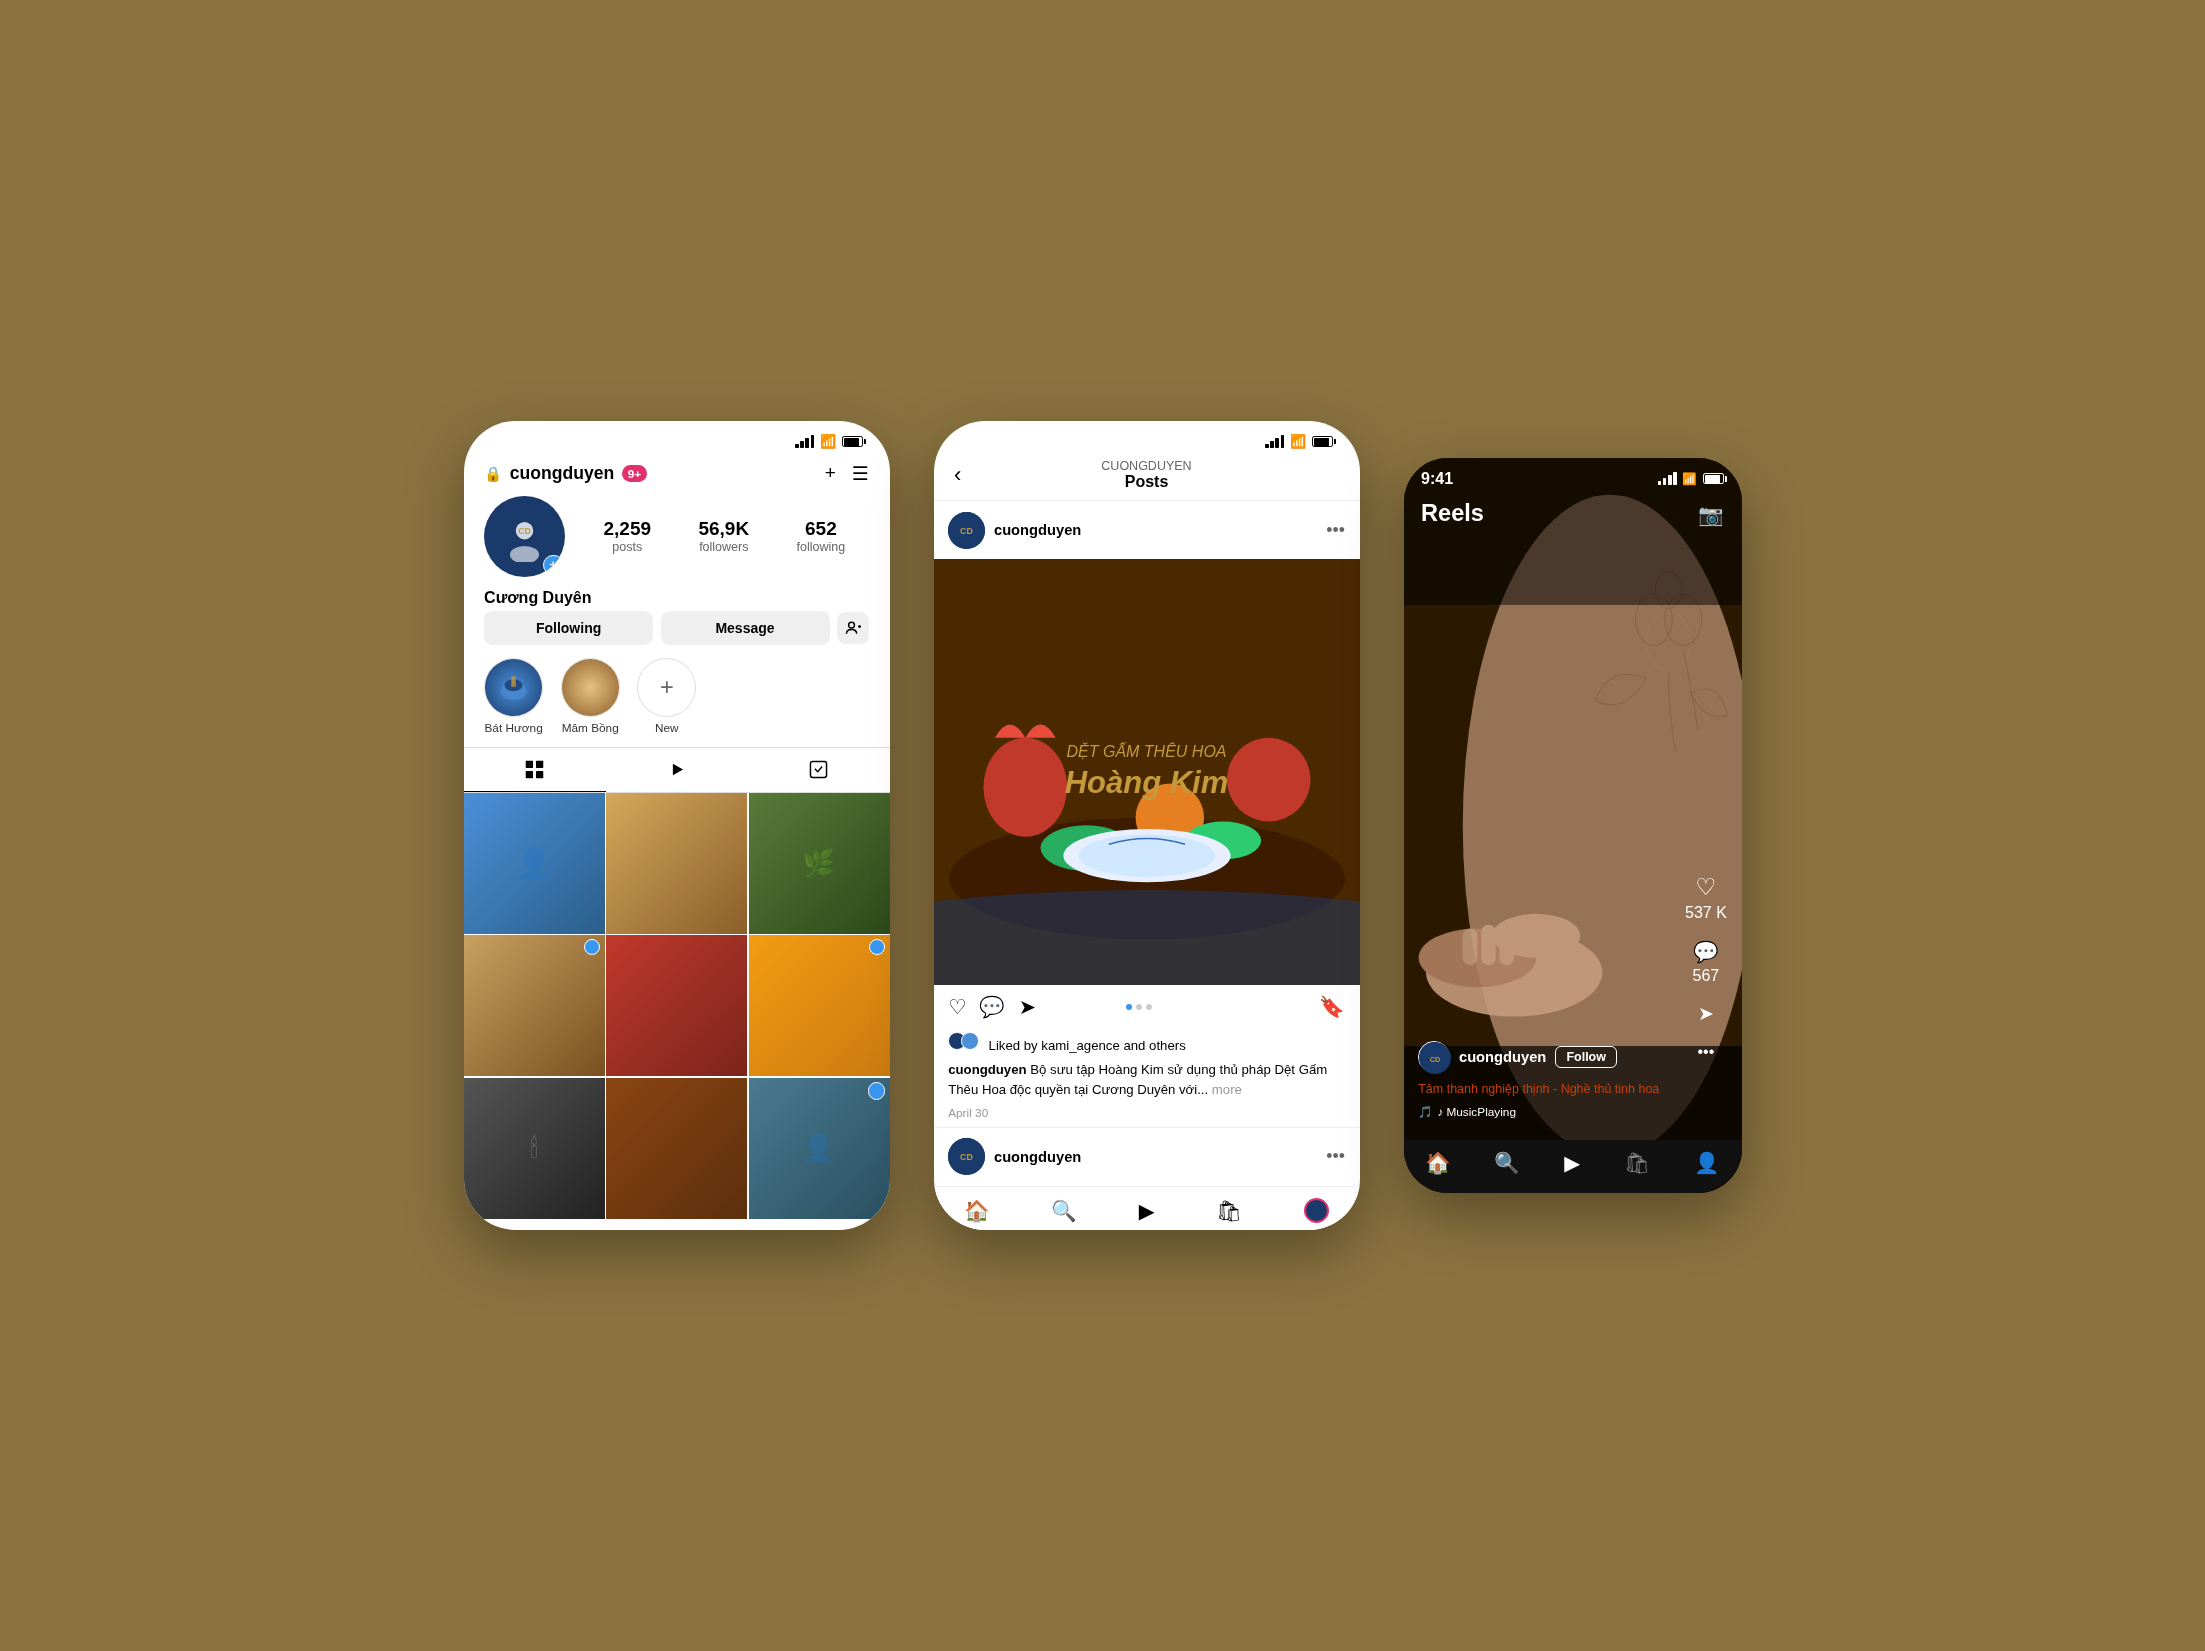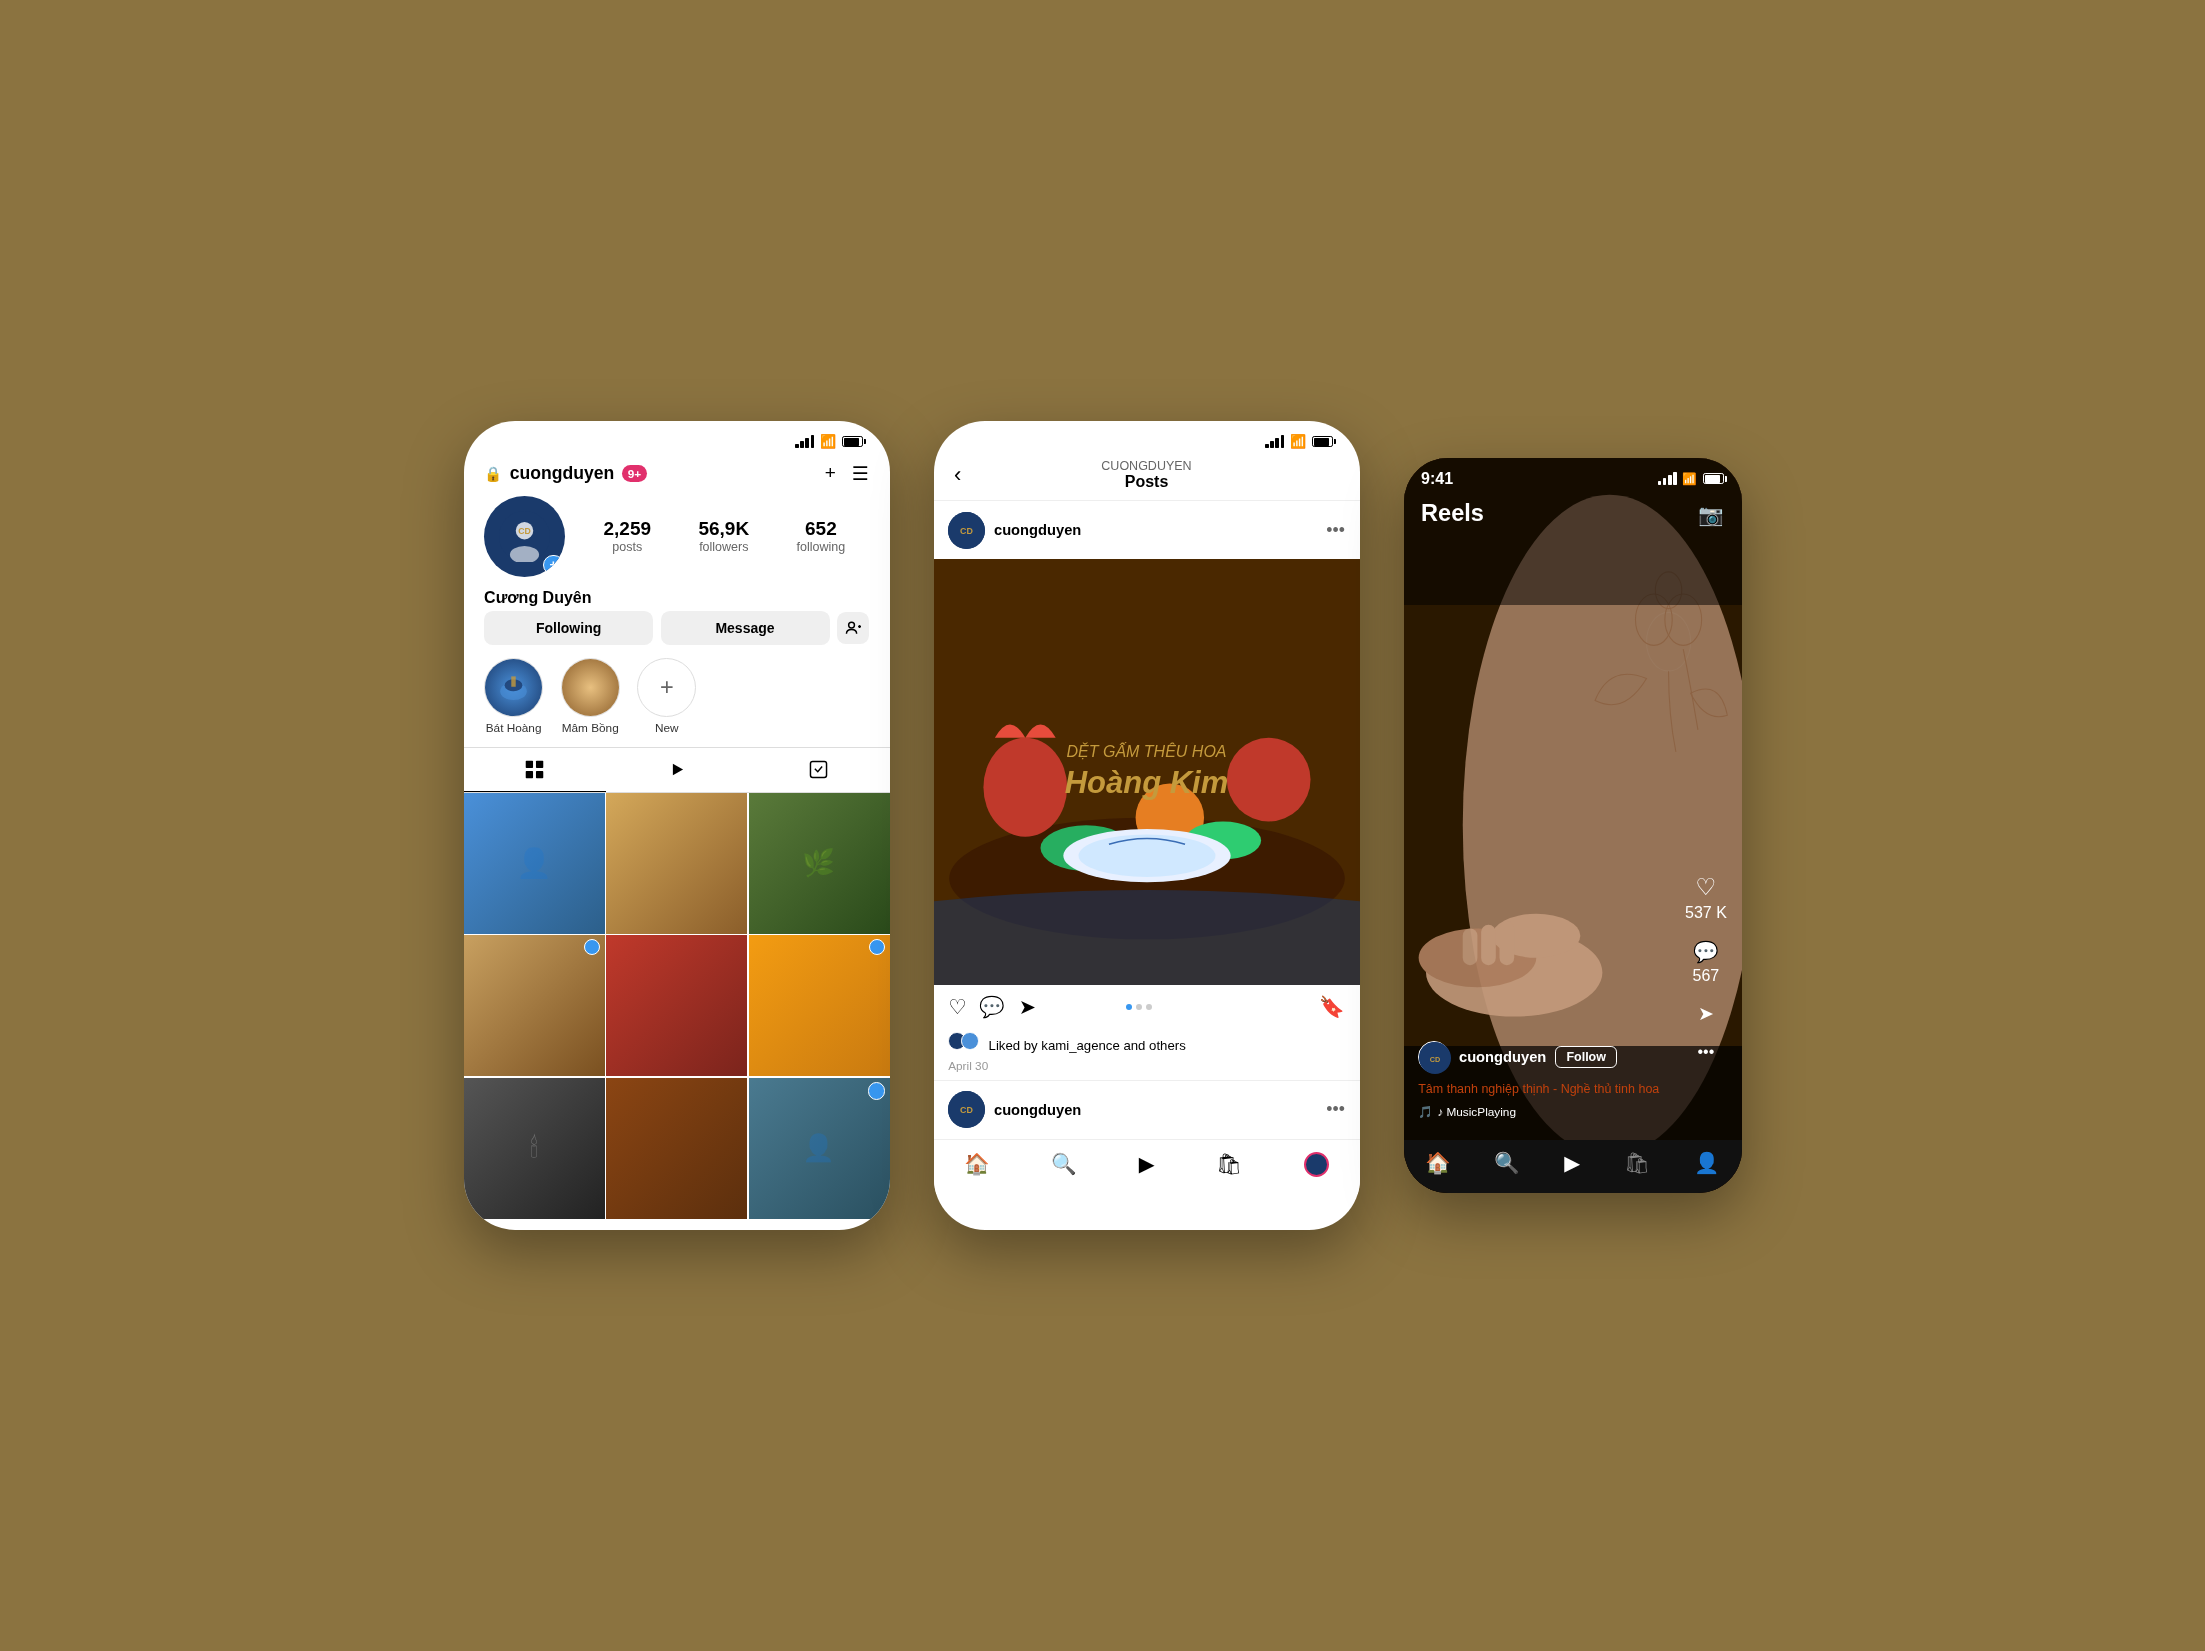--- a/index.html
+++ b/index.html
@@ -578,21 +578,21 @@
       <div class="highlight-item">
         <div class="highlight-circle">
           <div class="hl-img-1">
             <svg width="37" height="37" viewBox="0 0 50 50">
               <ellipse cx="25" cy="30" rx="18" ry="12" fill="#4a90d9" opacity="0.6"></ellipse>
               <ellipse cx="25" cy="22" rx="12" ry="8" fill="#1a3a6b" opacity="0.8"></ellipse>
               <rect x="22" y="10" width="6" height="14" fill="#c49a3c" opacity="0.8"></rect>
             </svg>
           </div>
         </div>
-        <span class="highlight-label">Bát Hoàng</span>
+        <span class="highlight-label">Bát Hương</span>
       </div>
       <div class="highlight-item">
         <div class="highlight-circle">
           <div class="hl-img-2"></div>
         </div>
         <span class="highlight-label">Mâm Bồng</span>
       </div>
       <div class="highlight-item">
         <div class="highlight-add">+</div>
         <span class="highlight-label">New</span>
@@ -748,20 +748,25 @@
     </div>
 
     <div class="post-likes">
       <span class="liked-avatars">
         <div class="liked-avatar"></div>
         <div class="liked-avatar"></div>
       </span>
       <span>Liked by kami_agence and others</span>
     </div>
 
+    <div class="post-caption">
+      <strong>cuongduyen</strong>
+      <span>Bộ sưu tập Hoàng Kim sử dụng thủ pháp Dệt Gấm Thêu Hoa độc quyền tại Cương Duyên với...</span>
+      <span style="color:#999;cursor:pointer;">more</span>
+    </div>
     <div class="post-date">April 30</div>
 
     <div class="post-header" style="border-top:0.7px solid #eee;">
       <div class="post-user">
         <div class="post-avatar">
           <svg width="37" height="37" viewBox="0 0 50 50">
             <circle cx="25" cy="25" r="25" fill="#1a3a6b"></circle>
             <text x="25" y="30" text-anchor="middle" fill="#c49a3c" font-size="12" font-weight="bold">CD</text>
           </svg>
         </div>

